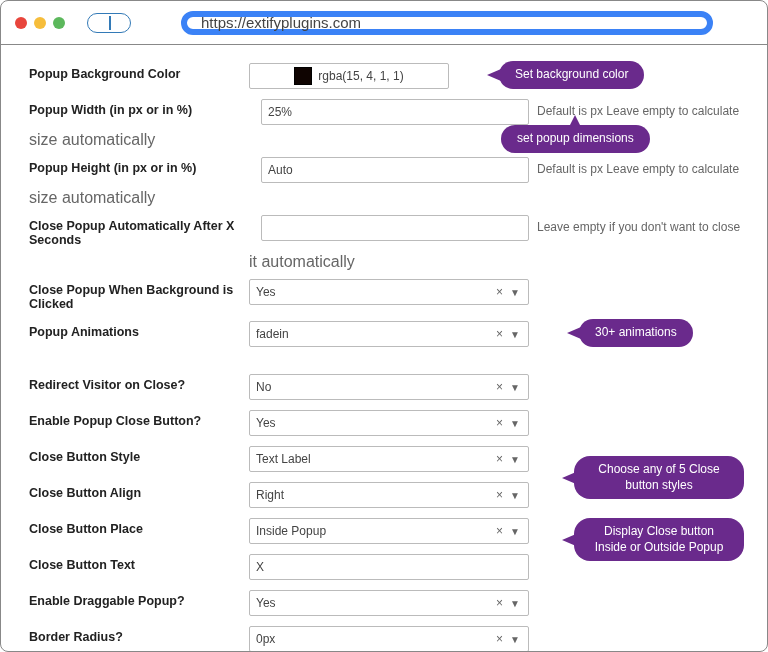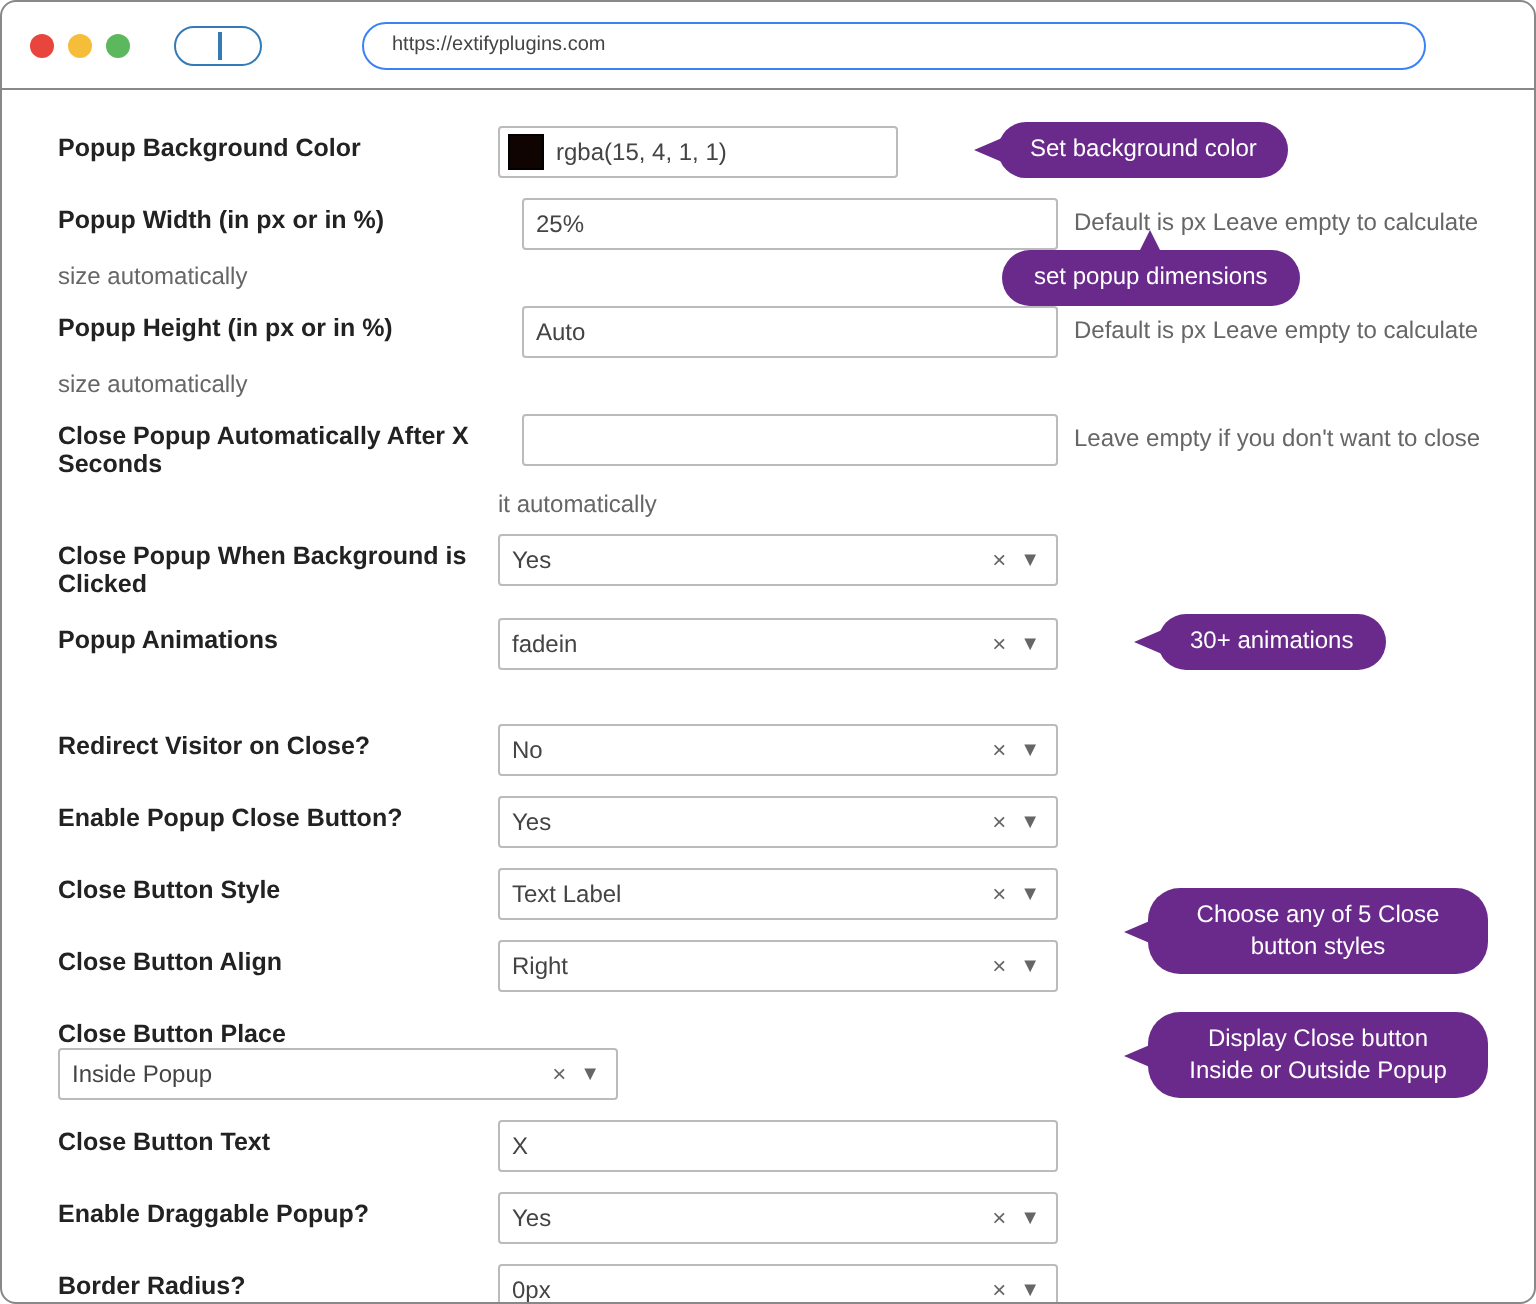--- a/index.html
+++ b/index.html
@@ -42,25 +42,25 @@
   }
   .pill:after {
     content:"";
     position:absolute; left:50%; top:2px; bottom:2px;
     width:1.5px; background:#337ab7;
   }
   .urlbar {
     flex: 1;
     margin: 0 40px 0 40px;
     height: 24px;
-    border: 1px solid #3b82f6;
+    border: 6px solid #3b82f6;
     border-radius: 14px;
     display: flex; align-items: center;
     padding: 0 14px;
-    font-size: 10px;
+    font-size: 15px;
     color: #444;
   }
   .content {
     flex: 1;
     padding: 18px 22px 10px 28px;
     overflow: hidden;
     position: relative;
   }
   .row {
     display: flex;
@@ -82,20 +82,21 @@
   .field-wrap.wide { width: 280px; padding-left: 12px; }
   .color-box {
     display:flex;
     align-items:center;
     border:1px solid #bbb;
     border-radius:2px;
     height:26px;
     padding:0 4px;
     width:200px;
     background:#fff;
+    justify-content:center;
   }
   .swatch {
     width:18px; height:18px;
     margin-right:6px;
     border:1px solid #000;
   }
   .color-box span { font-size:12px; color:#444; }
   input[type=text].txt {
     width:100%;
     height:26px;
@@ -131,21 +132,21 @@
     padding:0 2px 0 4px;
   }
   .hint {
     font-size:12px;
     color:#666;
     margin-left:8px;
     flex:1;
     padding-top:5px;
   }
   .hint-below {
-    font-size:12px;
+    font-size:16px;
     color:#666;
     margin-left:0;
     margin-top:2px;
     margin-bottom:8px;
   }
   .tooltip {
     position:absolute;
     background:#6a2a8c;
     color:#fff;
     font-size:12px;
@@ -310,21 +311,21 @@
       <div class="label">Close Button Align</div>
       <div class="field-wrap">
         <div class="select">
           <span>Right</span>
           <span class="clear">×</span>
           <span class="caret">▼</span>
         </div>
       </div>
     </div>
 
-    <div class="row" style="margin-bottom:10px;flex-direction:column;">
+    <div class="row" style="margin-bottom:10px;">
       <div class="label">Close Button Place</div>
       <div class="field-wrap">
         <div class="select">
           <span>Inside Popup</span>
           <span class="clear">×</span>
           <span class="caret">▼</span>
         </div>
       </div>
       <div class="tooltip two-line" style="left:545px; top:0px;">
         <div class="tail"></div>

